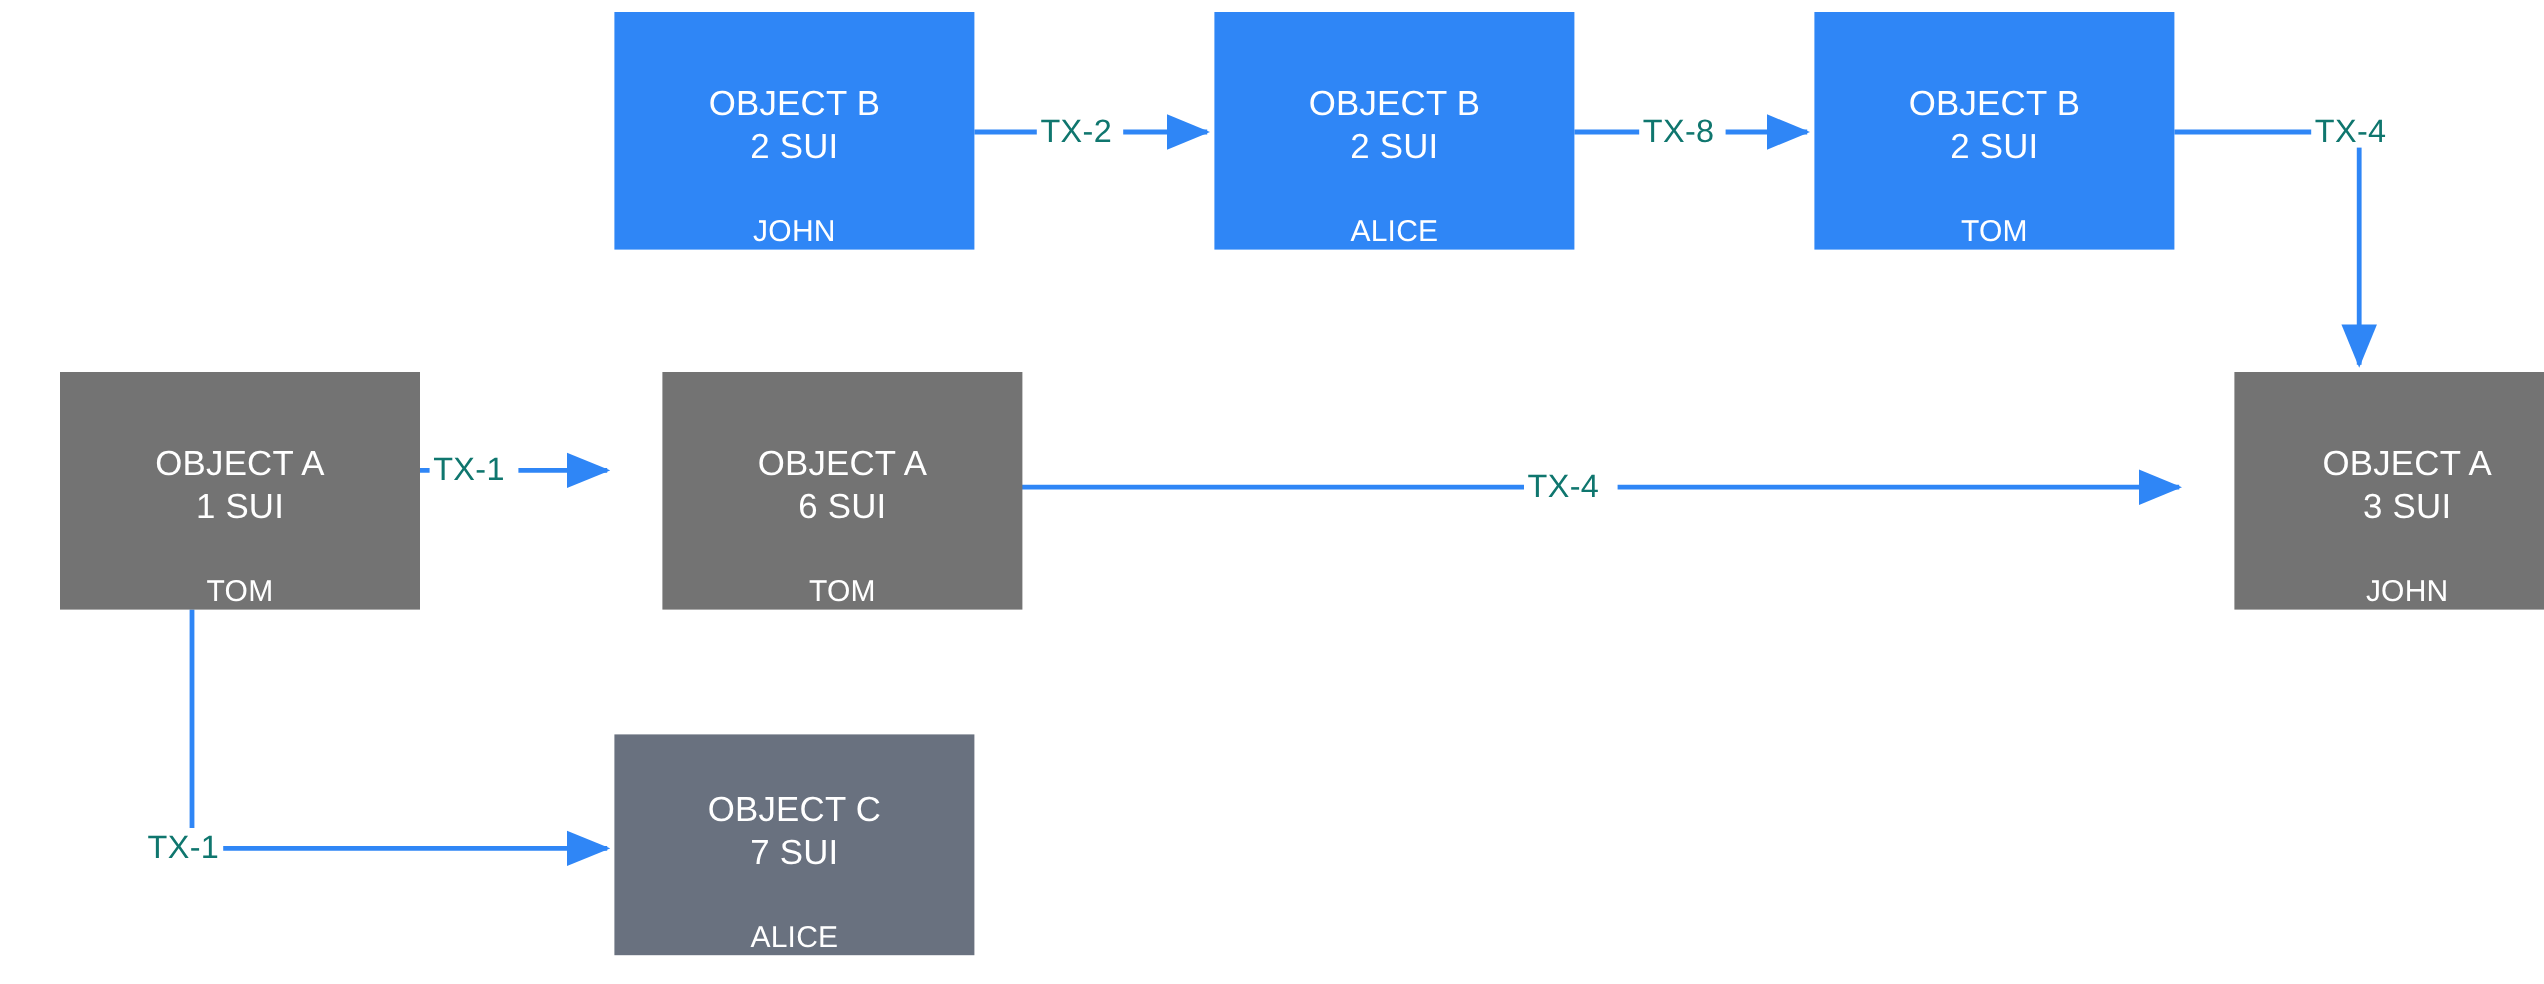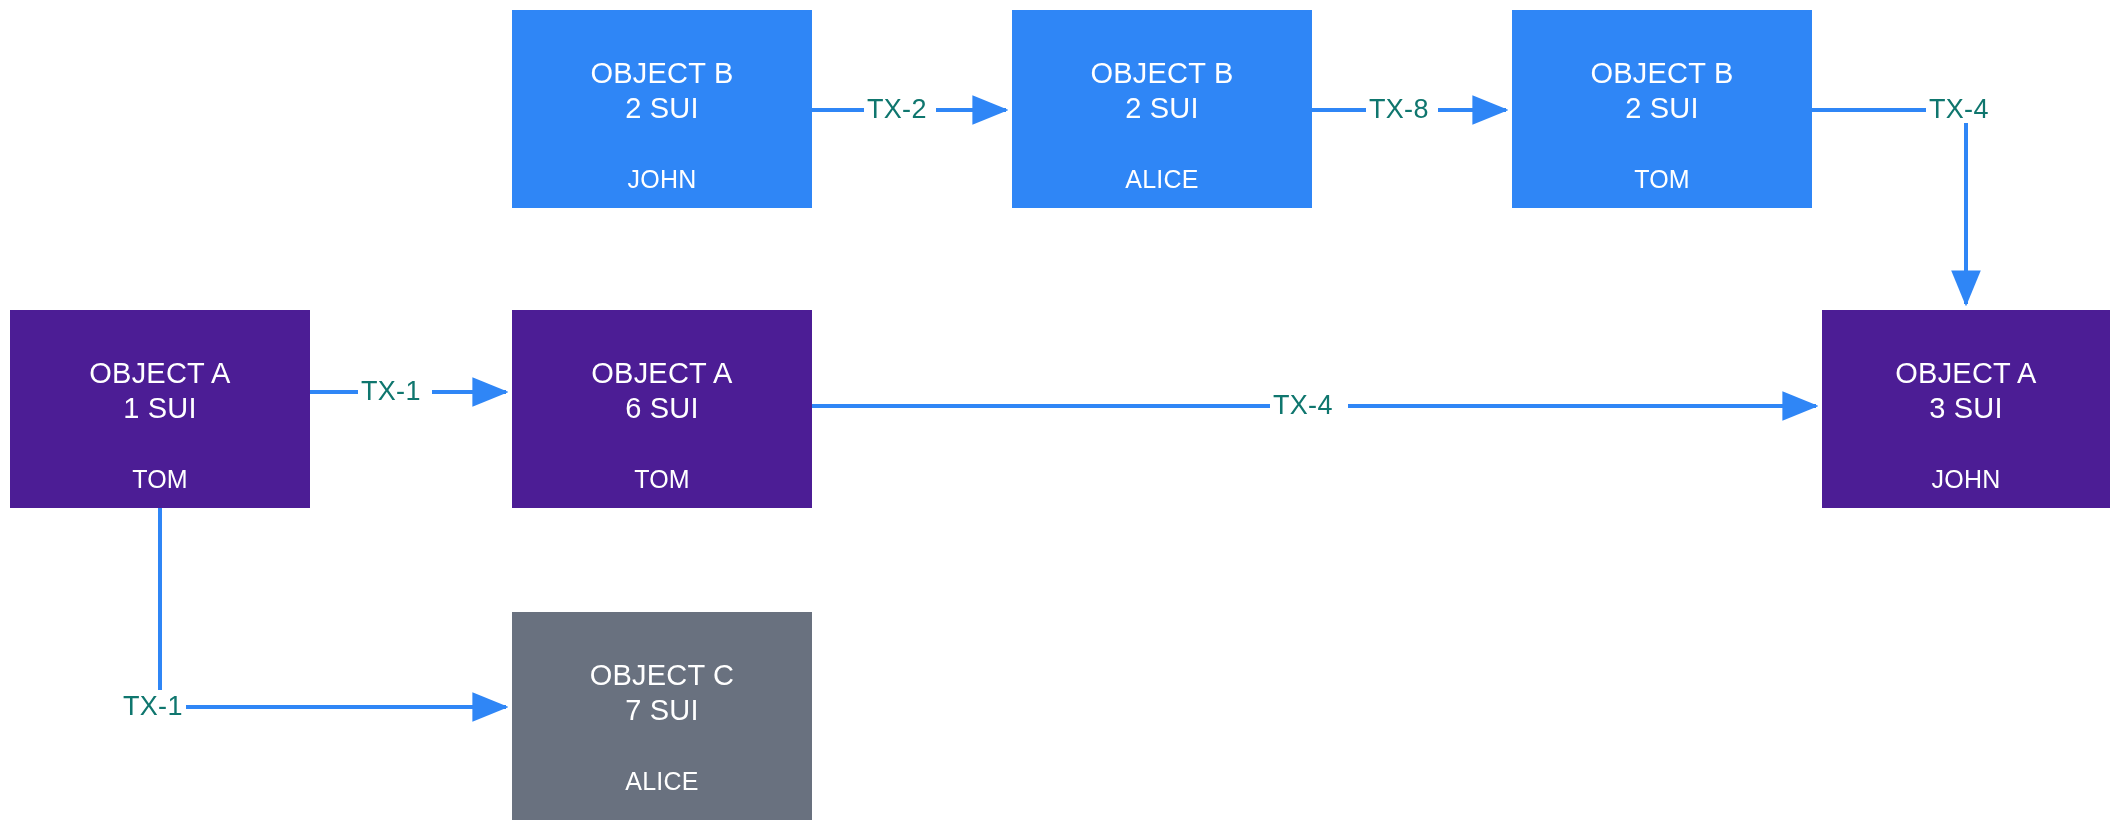--- a/index.html
+++ b/index.html
@@ -20,33 +20,34 @@
     overflow: hidden;
   }
   .node {
     position: absolute;
     box-sizing: border-box;
     display: flex;
     flex-direction: column;
     align-items: center;
     color: #ffffff;
     text-align: center;
+    justify-content: flex-end;
   }
   .node .title-block {
     margin-top: 46px;
     line-height: 1.22;
     font-size: 29px;
     letter-spacing: 0.2px;
   }
   .node .owner-block {
     margin-top: 38px;
     font-size: 25px;
     letter-spacing: 0.2px;
   }
-  .node-black { background: #4c1d95; }
+  .node-black { background: #737373; margin-left: 40px; }
   .node-blue  { background: #2f86f6; }
   .node-gray  { background: #69717f; }
 
   .edge-svg {
     position: absolute;
     left: 0;
     top: 0;
     width: 2120px;
     height: 820px;
     overflow: visible;
@@ -147,21 +148,21 @@
   </div>
 
   <div class="node node-blue" style="left:1512px; top:10px; width:300px; height:198px;">
     <div class="title-block">
       <div>OBJECT B</div>
       <div>2 SUI</div>
     </div>
     <div class="owner-block">TOM</div>
   </div>
 
-  <div class="node node-gray" style="left:512px; top:612px; width:300px; height:208px;">
+  <div class="node node-gray" style="left:512px; top:612px; width:300px; height:184px;">
     <div class="title-block">
       <div>OBJECT C</div>
       <div>7 SUI</div>
     </div>
     <div class="owner-block">ALICE</div>
   </div>
 
   <div class="edge-label" style="left:358px; top:378px;">TX-1</div>
 
   <div class="edge-label" style="left:120px; top:693px;">TX-1</div>

